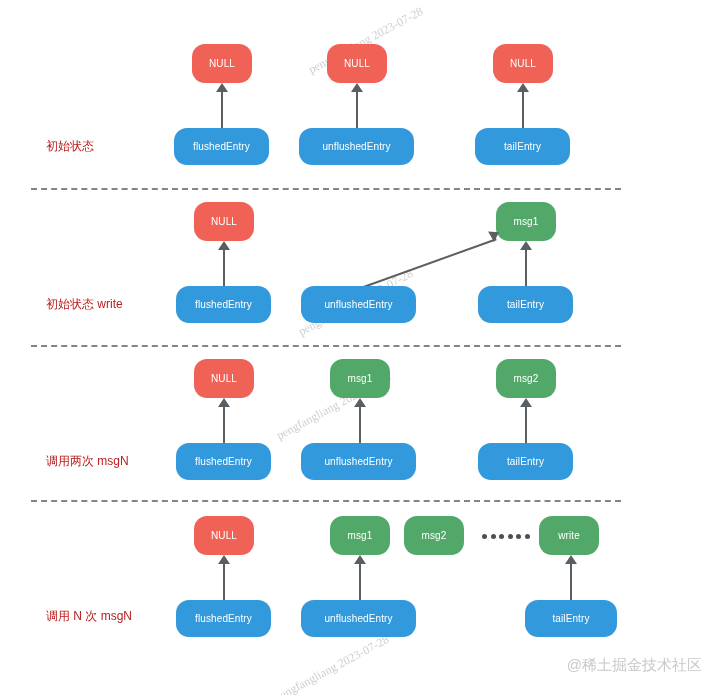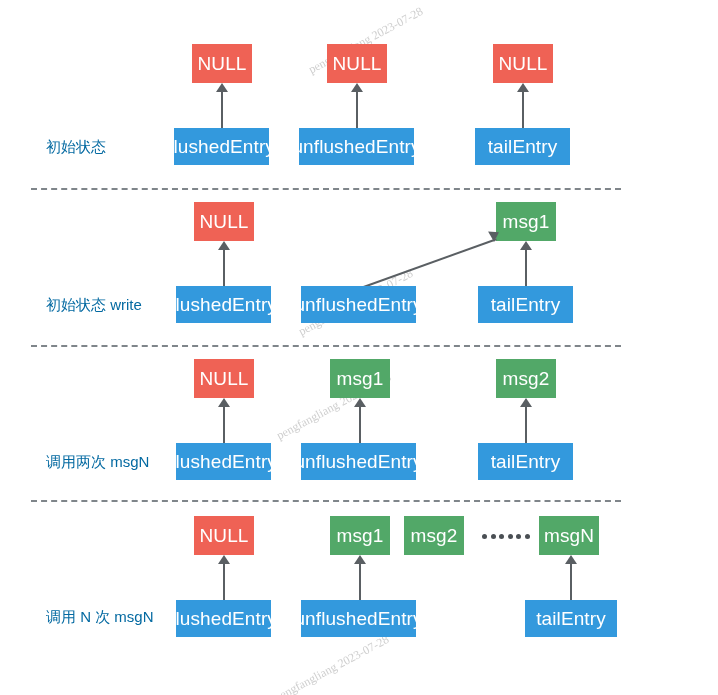--- a/index.html
+++ b/index.html
@@ -18,25 +18,26 @@
     overflow: hidden;
   }
 
   
   .node {
     position: absolute;
     display: flex;
     align-items: center;
     justify-content: center;
     color: #ffffff;
-    font-size: 19px;
+    font-size: 10px;
     letter-spacing: 0.1px;
     box-sizing: border-box;
     white-space: nowrap;
     user-select: none;
+    border-radius: 13px;
   }
   .node.null  { background: #ef6255; }
   .node.msg   { background: #52a868; }
   .node.entry { background: #3399dd; }
 
   
   .arrow-v {
     position: absolute;
     width: 2px;
     background: #5a5f63;
@@ -59,22 +60,22 @@
   
   .sep {
     position: absolute;
     height: 0;
     border-top: 2px dashed #7f858a;
   }
 
   
   .row-label {
     position: absolute;
-    color: #0369a1;
-    font-size: 15px;
+    color: #b91c1c;
+    font-size: 12px;
     white-space: nowrap;
     user-select: none;
   }
 
   
   .dots {
     position: absolute;
     display: flex;
     align-items: center;
     justify-content: space-between;
@@ -186,27 +187,28 @@
 
   <div class="dots" style="left:482px; top:533px; width:48px; height:6px;">
     <i></i>
       <i></i>
       <i></i>
       <i></i>
       <i></i>
       <i></i>
   </div>
 
-  <div class="node msg" style="left:539px; top:516px; width:60px; height:39px;">msgN</div>
+  <div class="node msg" style="left:539px; top:516px; width:60px; height:39px;">write</div>
 
   <div class="arrow-head" style="left:218px; top:555px;"></div>
   <div class="arrow-v" style="left:223px; top:564px; height:36px;"></div>
   <div class="arrow-head" style="left:354px; top:555px;"></div>
   <div class="arrow-v" style="left:359px; top:564px; height:36px;"></div>
   <div class="arrow-head" style="left:565px; top:555px;"></div>
   <div class="arrow-v" style="left:570px; top:564px; height:36px;"></div>
 
   <div class="node entry" style="left:176px; top:600px; width:95px; height:37px;">flushedEntry</div>
   <div class="node entry" style="left:301px; top:600px; width:115px; height:37px;">unflushedEntry</div>
   <div class="node entry" style="left:525px; top:600px; width:92px; height:37px;">tailEntry</div>
 
+  <div class="wm-credit">@稀土掘金技术社区</div>
 
 </div>
 
 </body></html>

